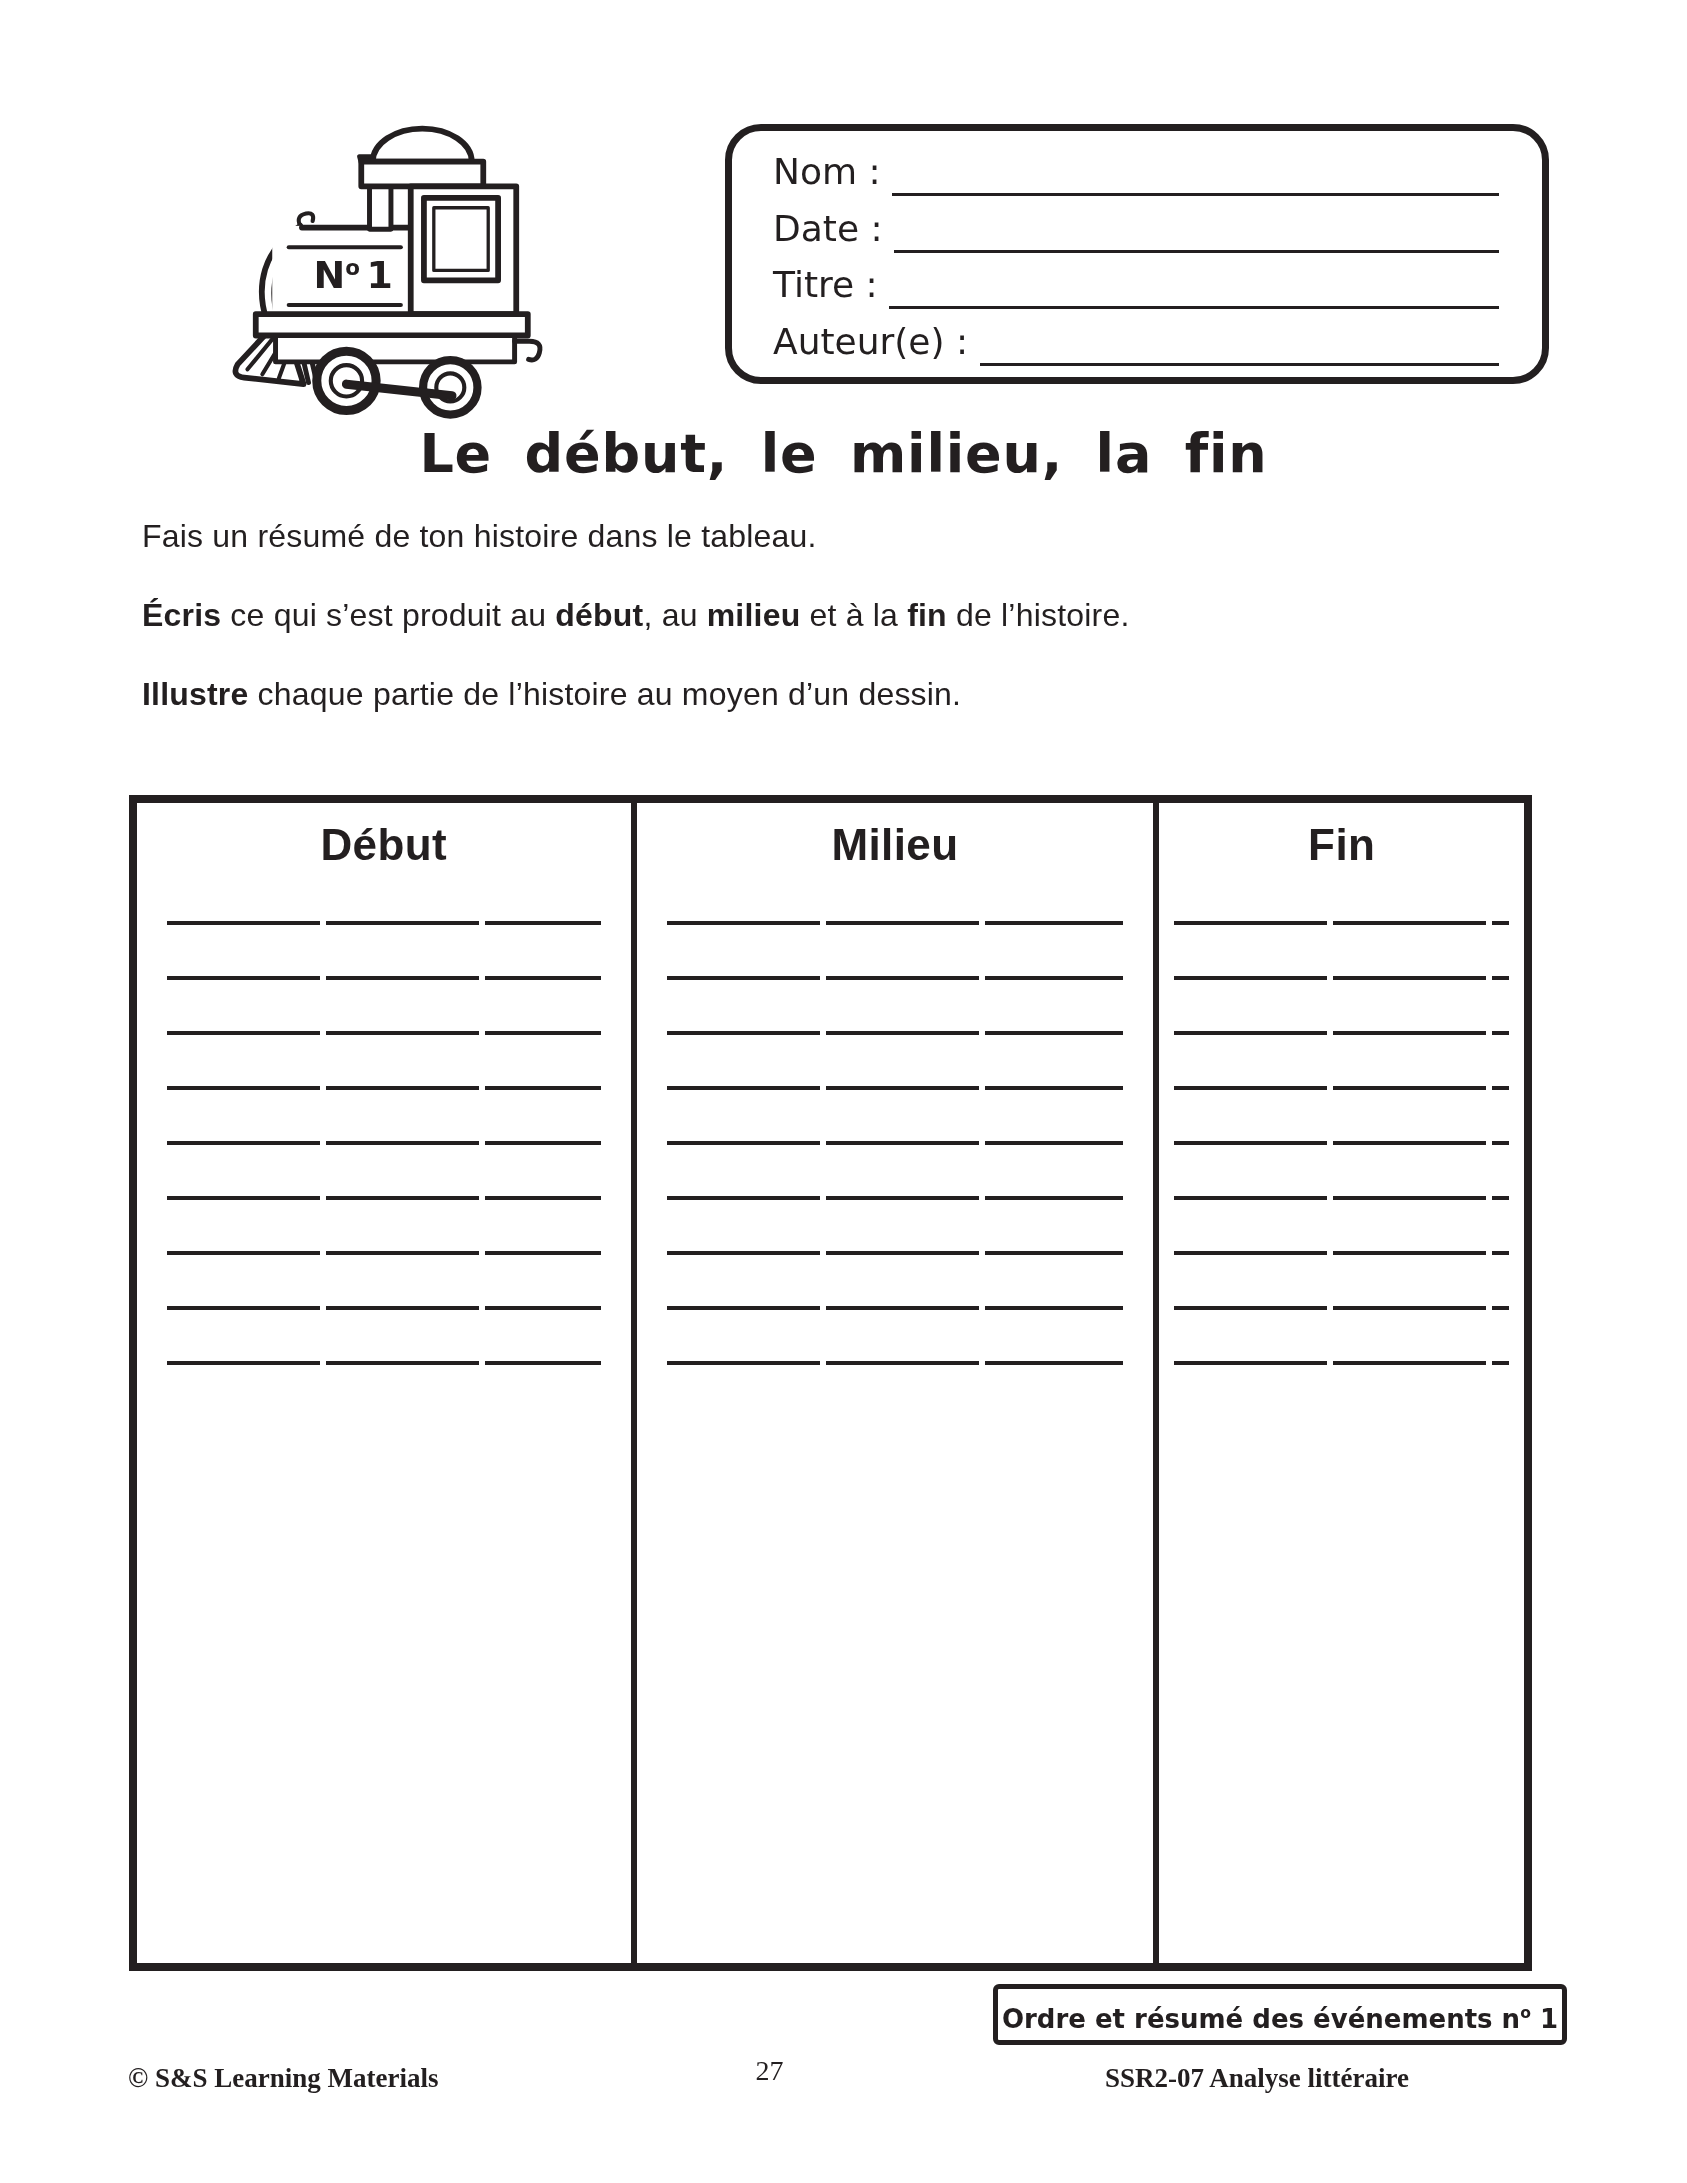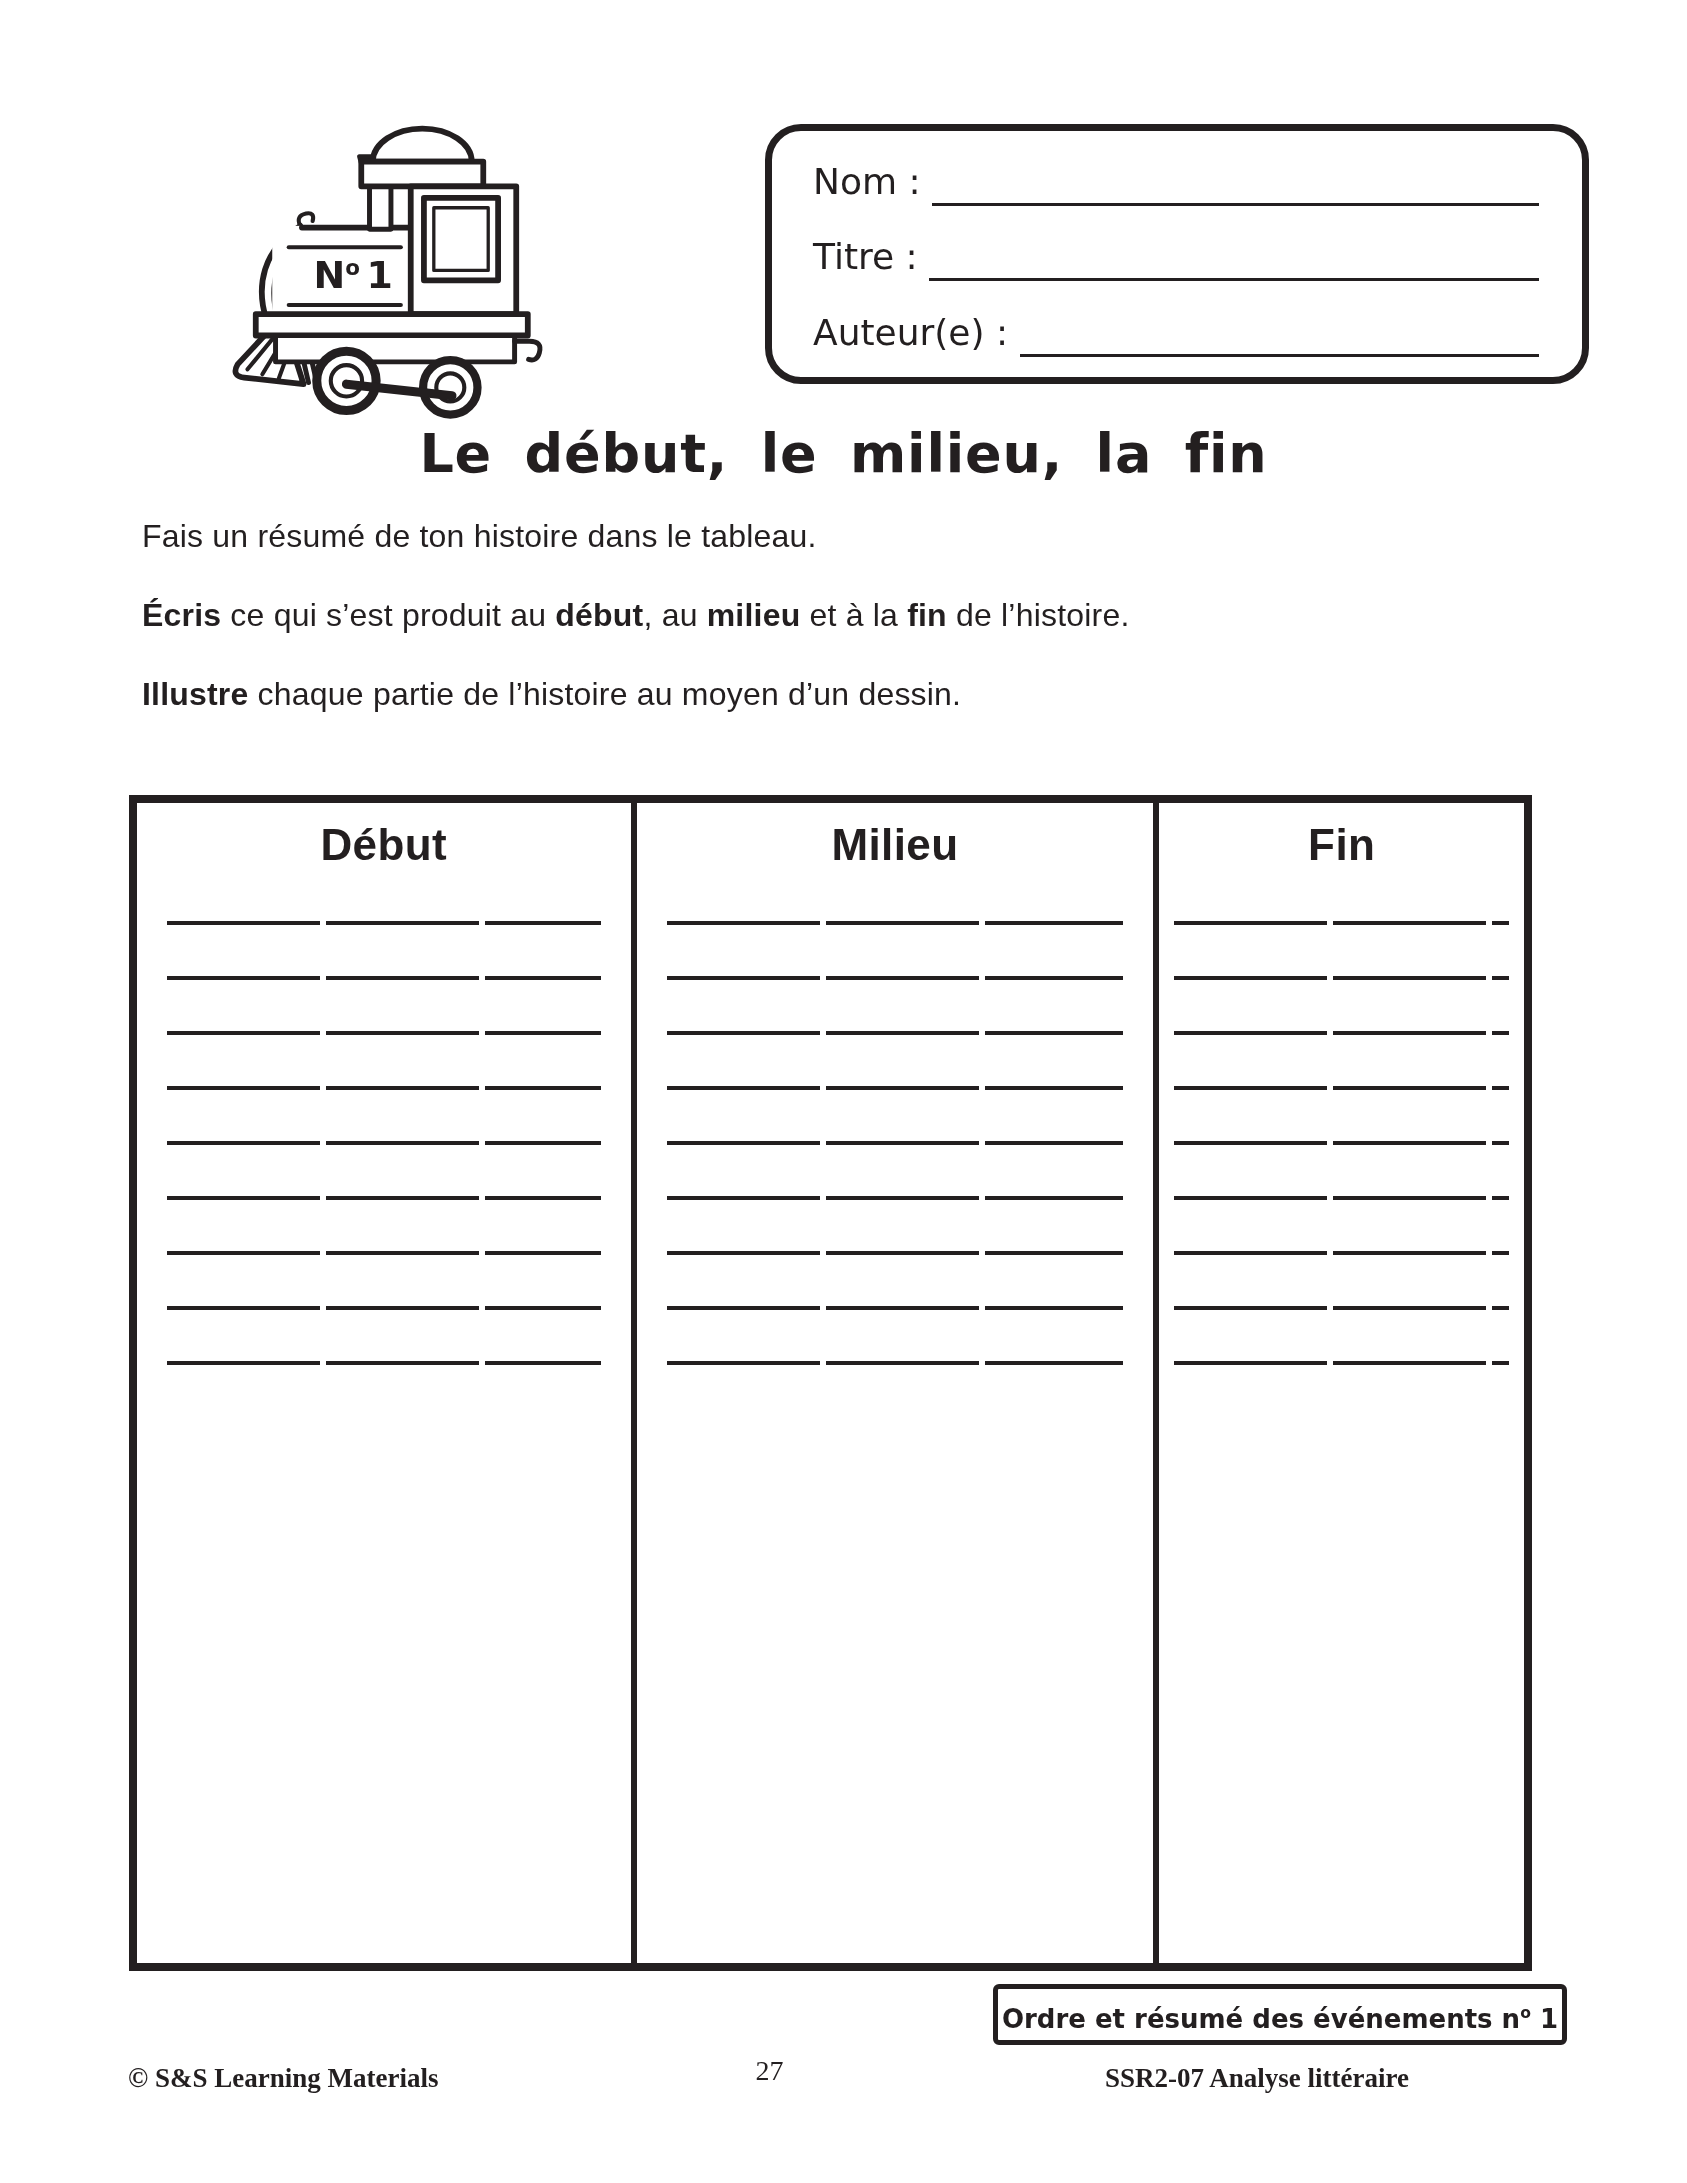--- a/index.html
+++ b/index.html
@@ -4,21 +4,21 @@
 <style>
   html,body{margin:0;padding:0;}
   body{
     width:1687px;height:2183px;position:relative;background:#ffffff;
     font-family:"DejaVu Sans",sans-serif;color:#231f20;overflow:hidden;
   }
   
   .train{position:absolute;left:221px;top:122px;width:330px;height:305px;}
   
   .idbox{
-    position:absolute;left:765px;top:124px;width:824px;height:260px;
+    position:absolute;left:725px;top:124px;width:824px;height:260px;
     border:7.4px solid #231f20;border-radius:36px;box-sizing:border-box;
     padding:11.5px 43px 8.2px 41px;display:flex;flex-direction:column;justify-content:space-around;
   }
   .idrow{display:flex;align-items:flex-end;height:51px;}
   .idrow .lbl{font-size:36px;line-height:48px;white-space:nowrap;}
   .idrow .write{flex:1;border-bottom:3.3px solid #231f20;margin-left:11.5px;height:43px;}
   
   .title{
     position:absolute;left:0;top:422px;width:1687px;text-align:center;
     font-size:54px;font-weight:bold;letter-spacing:0.8px;word-spacing:13px;
@@ -105,20 +105,24 @@
 
   <text x="112" y="202" class="plate" font-family="DejaVu Sans, sans-serif" font-size="46" font-weight="bold" fill="#231f20" stroke="none"><tspan>N</tspan><tspan dy="-16" font-size="26">o</tspan><tspan dy="16" font-size="46" dx="8">1</tspan></text>
 </svg>
 
 <div class="idbox">
   <div class="idrow">
     <span class="lbl">Nom :</span>
     <span class="write"></span>
   </div>
   <div class="idrow">
+    <span class="lbl">Date :</span>
+    <span class="write"></span>
+  </div>
+  <div class="idrow">
     <span class="lbl">Titre :</span>
     <span class="write"></span>
   </div>
   <div class="idrow">
     <span class="lbl">Auteur(e) :</span>
     <span class="write"></span>
   </div>
 </div>
 
 <div class="title">Le début, le milieu, la fin</div>

